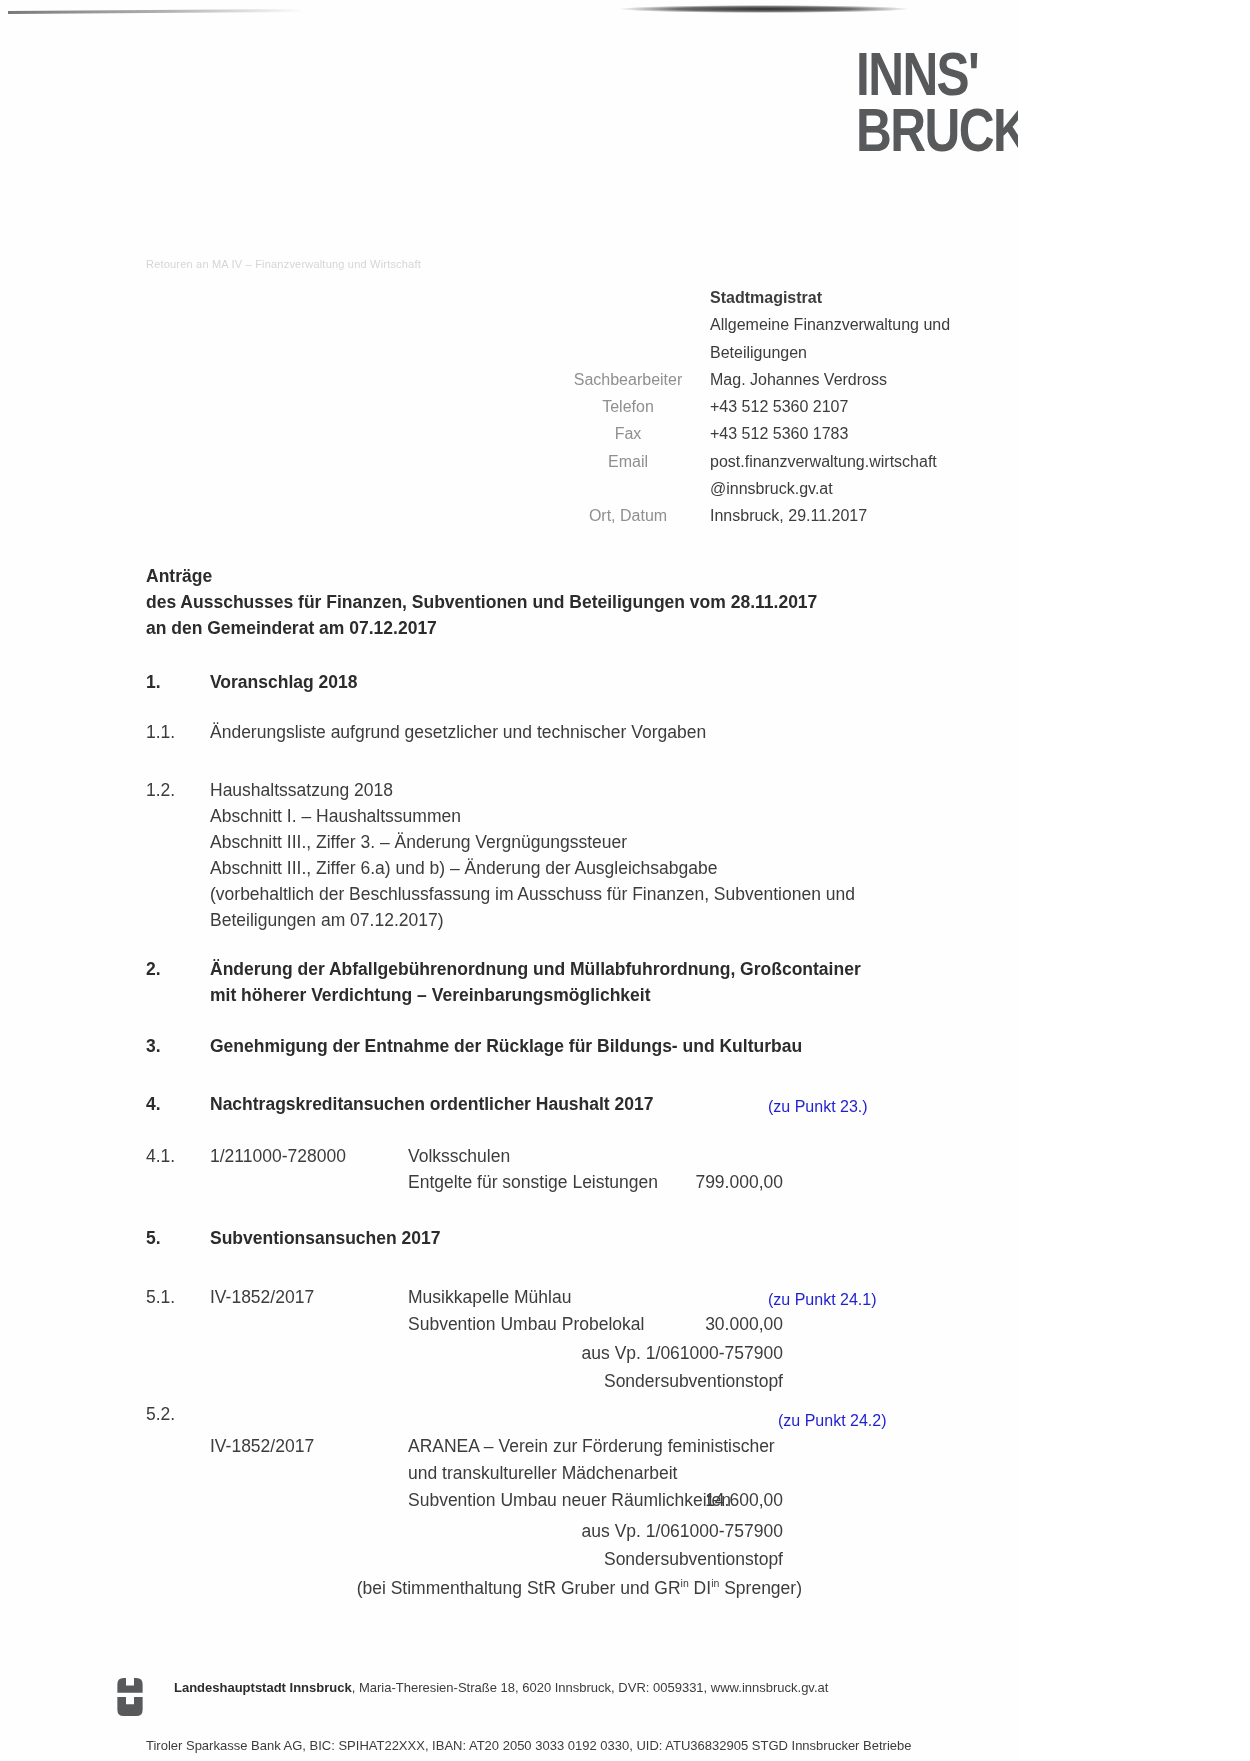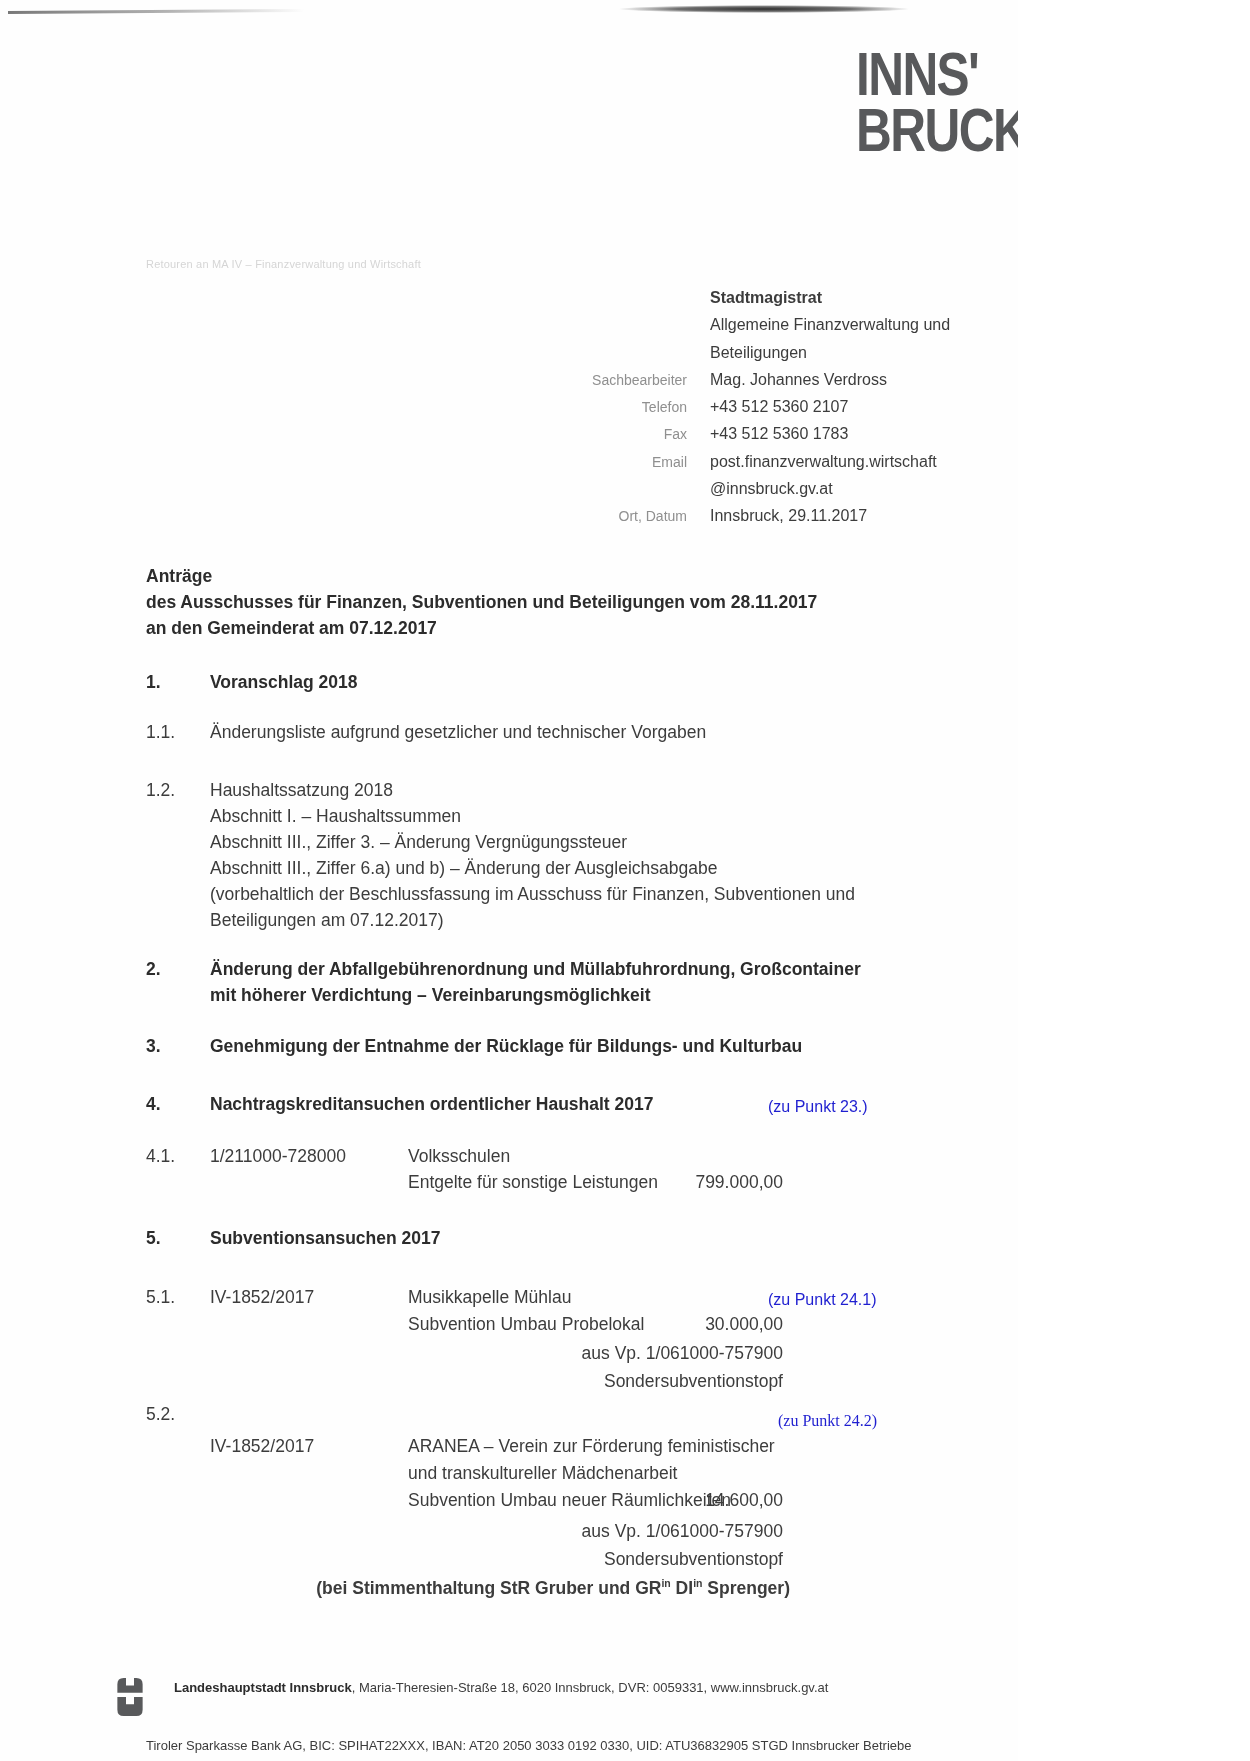--- a/index.html
+++ b/index.html
@@ -30,22 +30,22 @@
   
   .logo {
     position:absolute; left:856px; top:46px;
     font-weight:bold; font-size:62px; line-height:56px; letter-spacing:-2px;
     color:var(--logo-gray); transform:scaleX(.8); transform-origin:top left;
   }
 
   
   .contact { position:absolute; left:562px; top:289px; width:480px; }
   .crow { display:flex; align-items:baseline; height:27.3px; }
-  .clabel { flex:none; width:148px; text-align:right; padding-right:23px;
-            font-size:14px; color:#8f8f8f; white-space:nowrap; }
+  .clabel { flex:none; width:148px; text-align:center; padding-right:16px;
+            font-size:16px; color:#8f8f8f; white-space:nowrap; }
   .cval { font-size:16px; color:#3c3c3c; white-space:nowrap; }
 
   
   .footer-line { position:absolute; left:146px; font-size:13px; color:#3c3c3c; white-space:nowrap; }
   .bridge { position:absolute; left:117px; top:1677px; }
 </style>
 </head>
 <body>
 
 <div class="page">
@@ -139,30 +139,30 @@
 
   <div class="t" style="left:146px; top:1287px;">5.1.</div>
   <div class="t" style="left:210px; top:1287px;">IV-1852/2017</div>
   <div class="t" style="left:408px; top:1287px;">Musikkapelle Mühlau</div>
   <div class="t blue" style="left:768px; top:1291px;">(zu Punkt 24.1)</div>
   <div class="t" style="left:408px; top:1314px;">Subvention Umbau Probelokal</div>
   <div class="t" style="right:235px; top:1314px;">30.000,00</div>
   <div class="t" style="right:235px; top:1343px;">aus Vp. 1/061000-757900</div>
   <div class="t" style="right:235px; top:1371px;">Sondersubventionstopf</div>
 
-  <div class="t blue" style="left:778px; top:1412px;font-family:Liberation Serif, serif;">(zu Punkt 24.2)</div>
+  <div class="t blue" style="left:778px; top:1412px;">(zu Punkt 24.2)</div>
   <div class="t" style="left:146px; top:1404px;">5.2.</div>
   <div class="t" style="left:210px; top:1436px;">IV-1852/2017</div>
   <div class="t" style="left:408px; top:1436px;">ARANEA – Verein zur Förderung feministischer</div>
   <div class="t" style="left:408px; top:1463px;">und transkultureller Mädchenarbeit</div>
   <div class="t" style="left:408px; top:1490px;">Subvention Umbau neuer Räumlichkeiten</div>
   <div class="t" style="right:235px; top:1490px;">14.600,00</div>
   <div class="t" style="right:235px; top:1521px;">aus Vp. 1/061000-757900</div>
   <div class="t" style="right:235px; top:1549px;">Sondersubventionstopf</div>
-  <div class="t" style="right:228px; top:1577px;font-weight:bold;">
+  <div class="t" style="right:216px; top:1577px;">
     <span>(bei Stimmenthaltung StR Gruber und GR</span><sup>in</sup><span> DI</span><sup>in</sup><span> Sprenger)</span>
   </div>
 
   <svg class="bridge" width="26" height="40" viewBox="0 0 24 38">
     <path fill="#58595b" d="M0 15 V7 Q0 1 6 1 H8.2 V8 H15.8 V1 H18 Q24 1 24 7 V15 Z"></path>
     <path fill="#58595b" d="M0 19 H8.2 V26 H15.8 V19 H24 V31 Q24 37 18 37 H6 Q0 37 0 31 Z"></path>
   </svg>
   <div class="footer-line" style="top:1680px;padding-left:28px;">
     <span class="bold">Landeshauptstadt Innsbruck</span><span>, Maria-Theresien-Straße 18, 6020 Innsbruck, DVR: 0059331, www.innsbruck.gv.at</span>
   </div>

